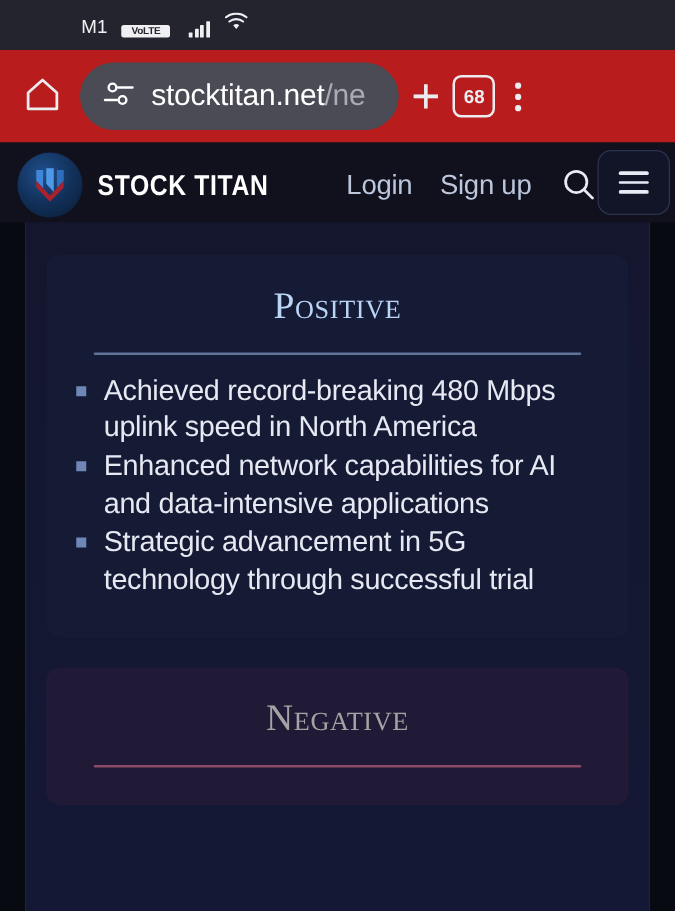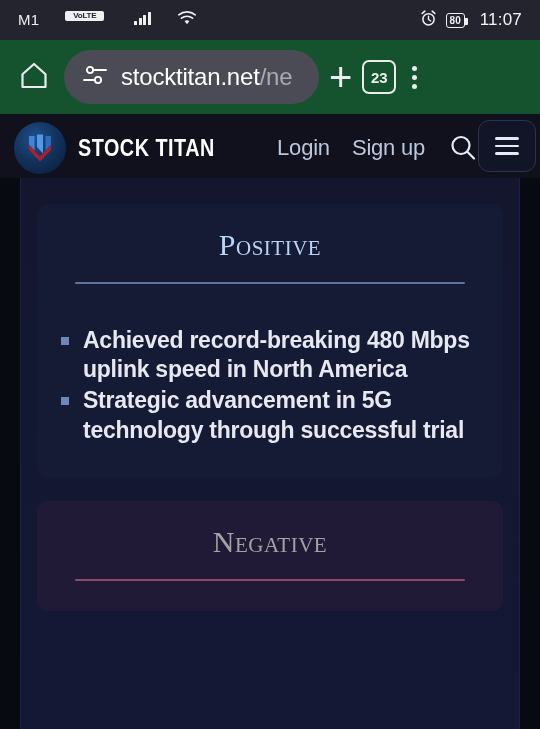--- a/index.html
+++ b/index.html
@@ -9,21 +9,21 @@
     font-family:"Liberation Sans", sans-serif;
     overflow:hidden;
   }
   .phone { position:relative; width:540px; height:729px; background:#0b0d16; }
 
   
   .statusbar{
     height:40px; background:#23242e; display:flex; align-items:center;
     padding:0 18px; color:#f2f2f5;
   }
-  .sb-left{ display:flex; align-items:flex-start; gap:26px; flex:1; }
+  .sb-left{ display:flex; align-items:flex-end; gap:11px; flex:1;margin-left:47px; }
   .sb-right{ display:flex; align-items:center; gap:9px; }
   .carrier{ font-size:15px; letter-spacing:.2px; color:#f0f0f3; }
   .volte{
     background:#f0f0f3; color:#23242e; font-size:8px; font-weight:bold;
     border-radius:2px; padding:1px 8px; line-height:1.05; text-align:center;
     letter-spacing:-0.2px;
   }
   .bars{ display:flex; align-items:flex-end; gap:1.5px; height:14px; margin-left:4px;}
   .bars i{ width:3px; background:#f0f0f3; border-radius:.5px; display:block; }
   .bars i:nth-child(1){height:4px}
@@ -36,21 +36,21 @@
     position:relative;
   }
   .battery::after{
     content:""; position:absolute; right:-4px; top:4px; width:2.5px; height:7px;
     background:#f0f0f3; border-radius:0 1px 1px 0;
   }
   .clocktime{ font-size:17px; color:#f4f4f7; margin-left:6px; letter-spacing:.2px;}
 
   
   .browserbar{
-    height:74px; background:#14532d; display:flex; align-items:center;
+    height:74px; background:#b91c1c; display:flex; align-items:center;
     padding:0 14px; gap:10px;
   }
   .urlpill{
     flex:1; height:54px; background:#4a4b55; border-radius:28px;
     display:flex; align-items:center; padding:0 18px; gap:13px; max-width:255px;
     overflow:hidden;
   }
   .urltext{
     font-size:24px; color:#ffffff; white-space:nowrap; letter-spacing:-0.2px;
   }
@@ -115,21 +115,21 @@
   .cardtitle{
     text-align:center; font-family:"Liberation Serif", serif;
     font-weight:normal; font-variant:small-caps; font-size:30px;
     letter-spacing:.5px; line-height:1;
   }
   .card.positive .cardtitle{ color:#b9d4f5; }
   .card.negative .cardtitle{ color:#a3a3a3; }
   .divider{ height:1.5px; margin:22px 14px 0 14px; border-radius:2px; }
   .card.positive .divider{ background:#5f739b; }
   .card.negative .divider{ background:#8a4a66; }
-  ul.items{ list-style:none; margin-top:42px;font-weight:bold; }
+  ul.items{ list-style:none; margin-top:14px; }
   ul.items li{
     display:flex; gap:14px; font-size:23px; line-height:1.28;
     color:#e6e9f2; margin-bottom:2px; letter-spacing:-0.25px;
   }
   ul.items li .bullet{
     width:8px;height:8px;flex-shrink:0;margin-top:11px;
   }
   .card.positive ul.items li .bullet{ background:#6f87b7; }
   .card.negative ul.items li .bullet{ background:#e06d8d; }
 </style>
@@ -148,31 +148,20 @@
           <i></i>
           <i></i>
         </span>
       <span>
         <svg width="20" height="15" viewBox="0 0 20 15">
             <path d="M10 13.2l2.4-3.1a3.9 3.9 0 0 0-4.8 0z" fill="#f0f0f3"></path>
             <path d="M4.5 7.2a9 9 0 0 1 11 0" stroke="#f0f0f3" stroke-width="1.7" fill="none" stroke-linecap="round"></path>
             <path d="M1.8 3.8a13 13 0 0 1 16.4 0" stroke="#f0f0f3" stroke-width="1.7" fill="none" stroke-linecap="round"></path>
           </svg>
       </span>
-    </div>
-    <div class="sb-right">
-      <span>
-        <svg width="17" height="17" viewBox="0 0 17 17">
-            <circle cx="8.5" cy="9.3" r="5.6" stroke="#f0f0f3" stroke-width="1.5" fill="none"></circle>
-            <path d="M8.5 6.2v3.3l2.1 1.4" stroke="#f0f0f3" stroke-width="1.4" fill="none" stroke-linecap="round"></path>
-            <path d="M2.2 3.4l2.6-2.2M14.8 3.4l-2.6-2.2" stroke="#f0f0f3" stroke-width="1.6" stroke-linecap="round"></path>
-          </svg>
-      </span>
-      <span class="battery">80</span>
-      <span class="clocktime">11:07</span>
     </div>
   </div>
 
   <div class="browserbar">
     <span style="padding:0 4px;">
       <svg width="32" height="32" viewBox="0 0 32 32">
           <path d="M16 5L4.5 15.2V28h23V15.2z" stroke="#ececf0" stroke-width="2.2" fill="none" stroke-linejoin="round"></path>
         </svg>
     </span>
     <div class="urlpill">
@@ -180,21 +169,21 @@
         <svg width="26" height="22" viewBox="0 0 26 22">
           <circle cx="8" cy="6" r="3.1" stroke="#ffffff" stroke-width="1.9" fill="none"></circle>
           <line x1="12.5" y1="6" x2="24" y2="6" stroke="#ffffff" stroke-width="1.9" stroke-linecap="round"></line>
           <circle cx="16" cy="16" r="3.1" stroke="#ffffff" stroke-width="1.9" fill="none"></circle>
           <line x1="2" y1="16" x2="11.5" y2="16" stroke="#ffffff" stroke-width="1.9" stroke-linecap="round"></line>
         </svg>
       </span>
       <span class="urltext"><span>stocktitan.net</span><span class="path">/ne</span></span>
     </div>
     <span class="plus">+</span>
-    <span class="tabcount">23</span>
+    <span class="tabcount">68</span>
     <span class="dots">
         <span></span>
         <span></span>
         <span></span>
       </span>
   </div>
 
   <div class="siteheader">
     <span class="logo">
       <svg width="34" height="34" viewBox="0 0 34 34">
@@ -230,20 +219,24 @@
       <div class="card positive">
         <div class="cardtitle">Positive</div>
         <div class="divider"></div>
         <ul class="items">
           <li>
               <span class="bullet"></span>
               <span>Achieved record-breaking 480 Mbps uplink speed in North America</span>
             </li>
           <li>
               <span class="bullet"></span>
+              <span>Enhanced network capabilities for AI and data-intensive applications</span>
+            </li>
+          <li>
+              <span class="bullet"></span>
               <span>Strategic advancement in 5G technology through successful trial</span>
             </li>
         </ul>
       </div>
 
       <div class="card negative">
         <div class="cardtitle">Negative</div>
         <div class="divider"></div>
       </div>
 

